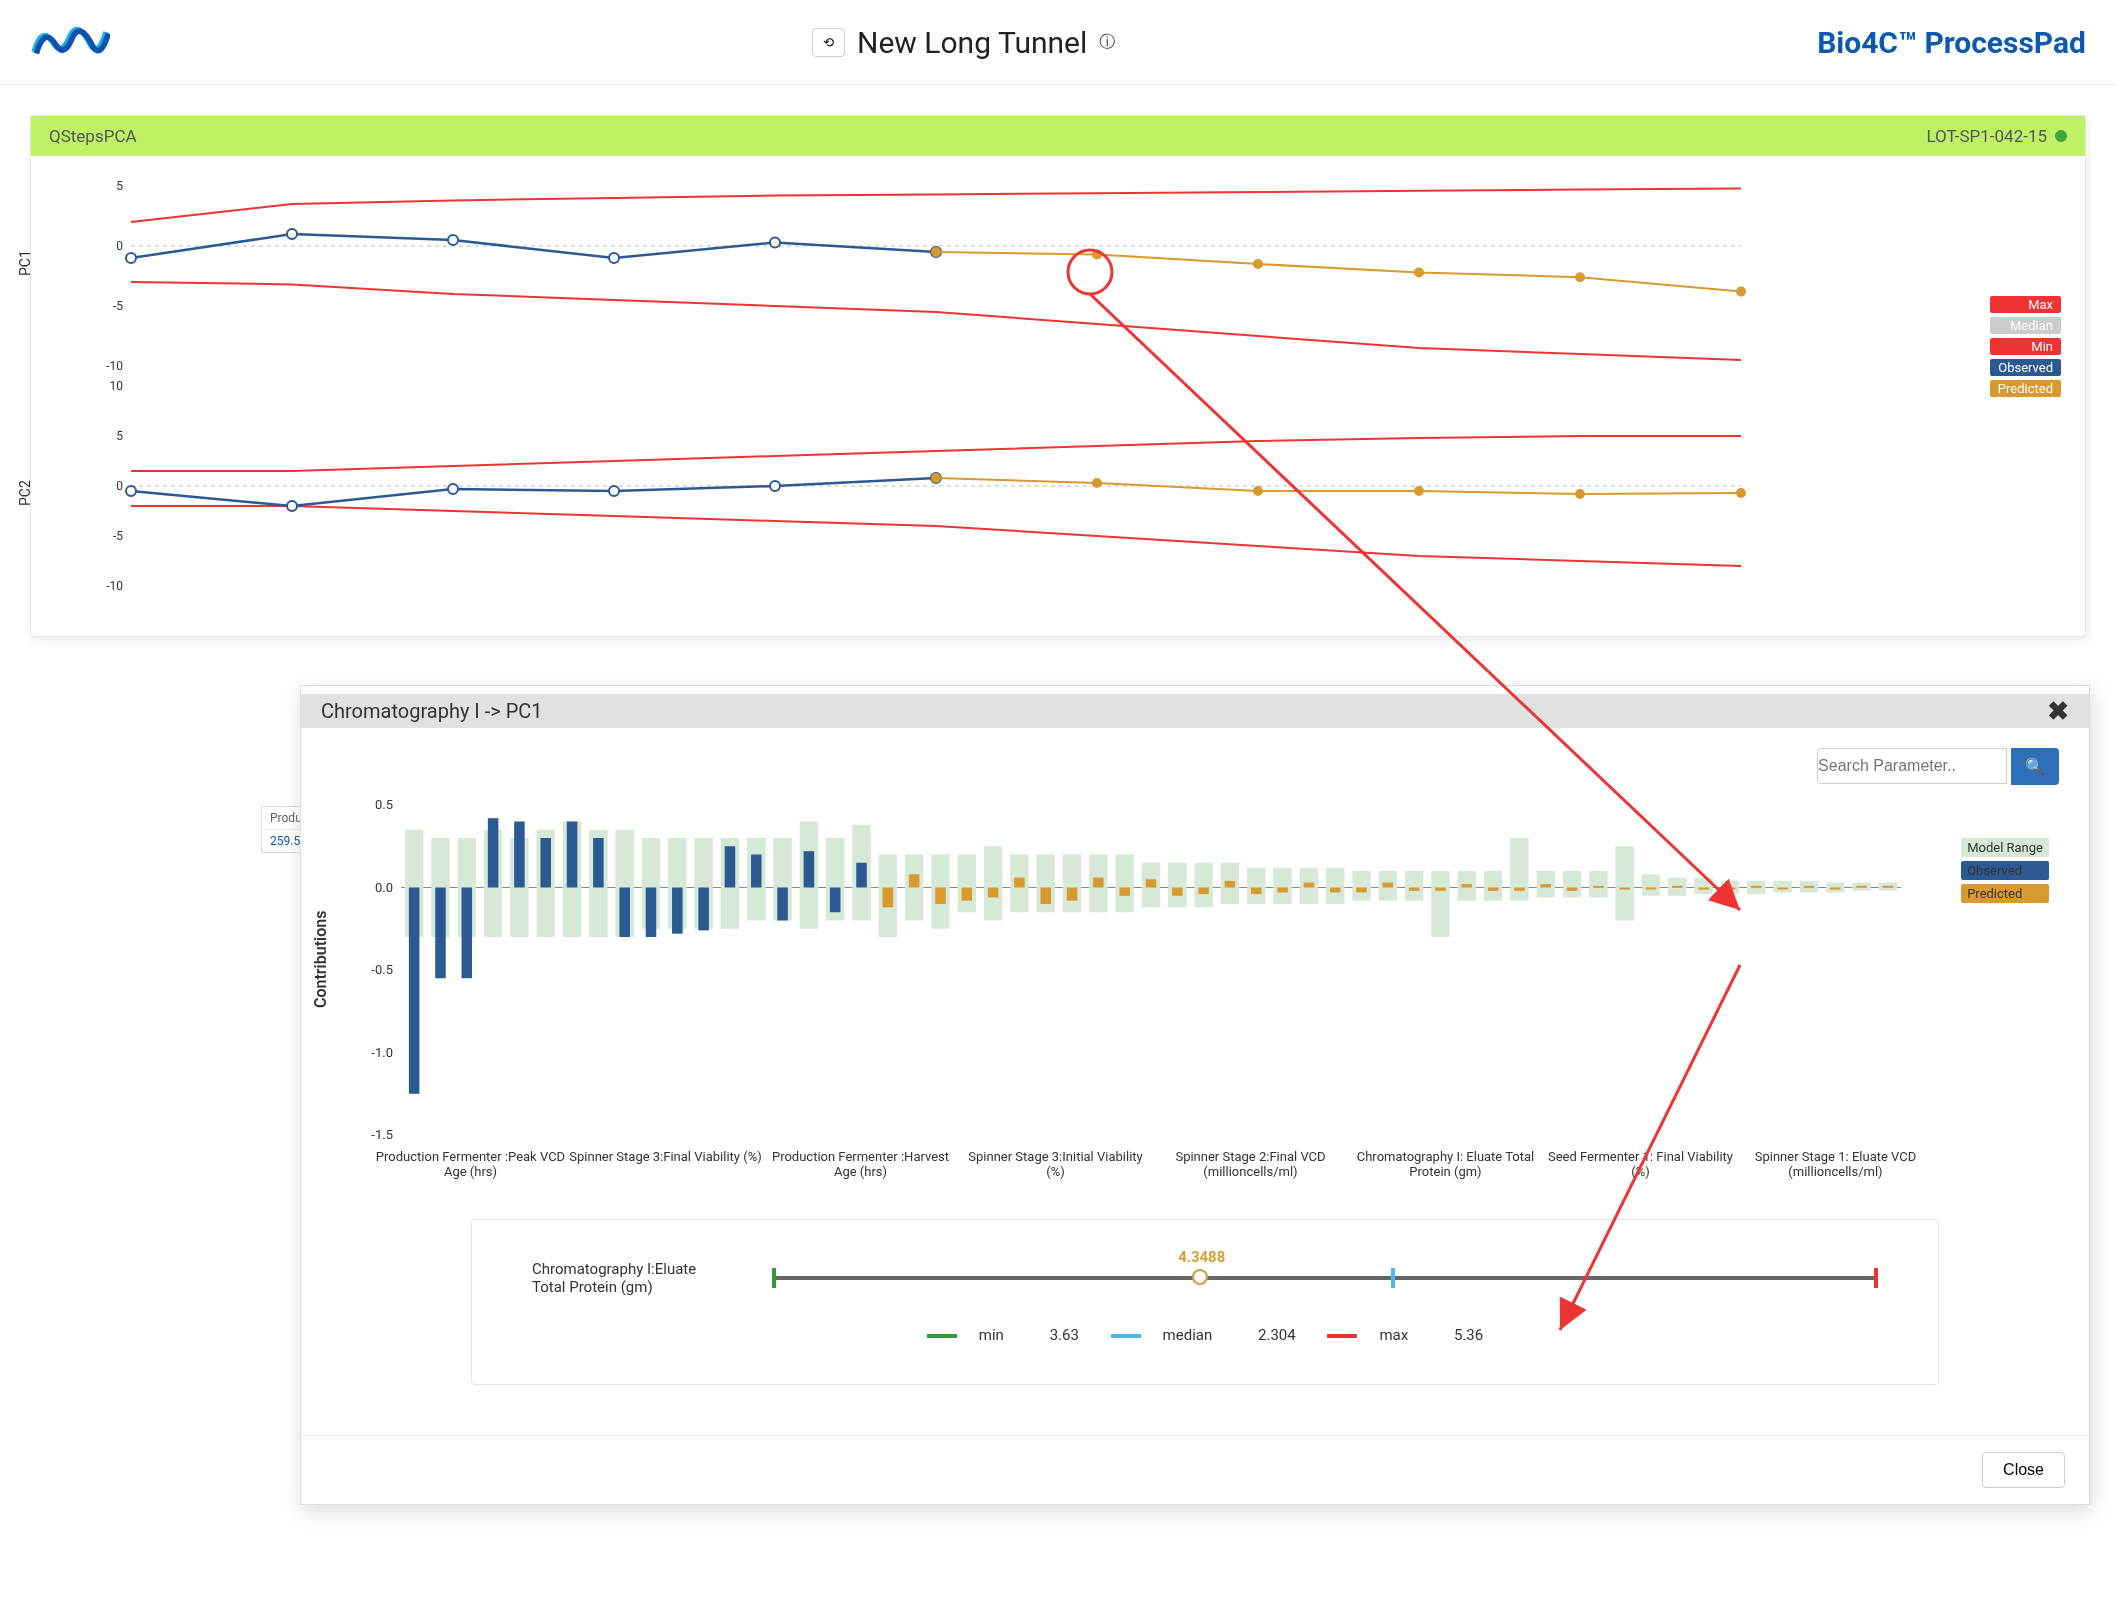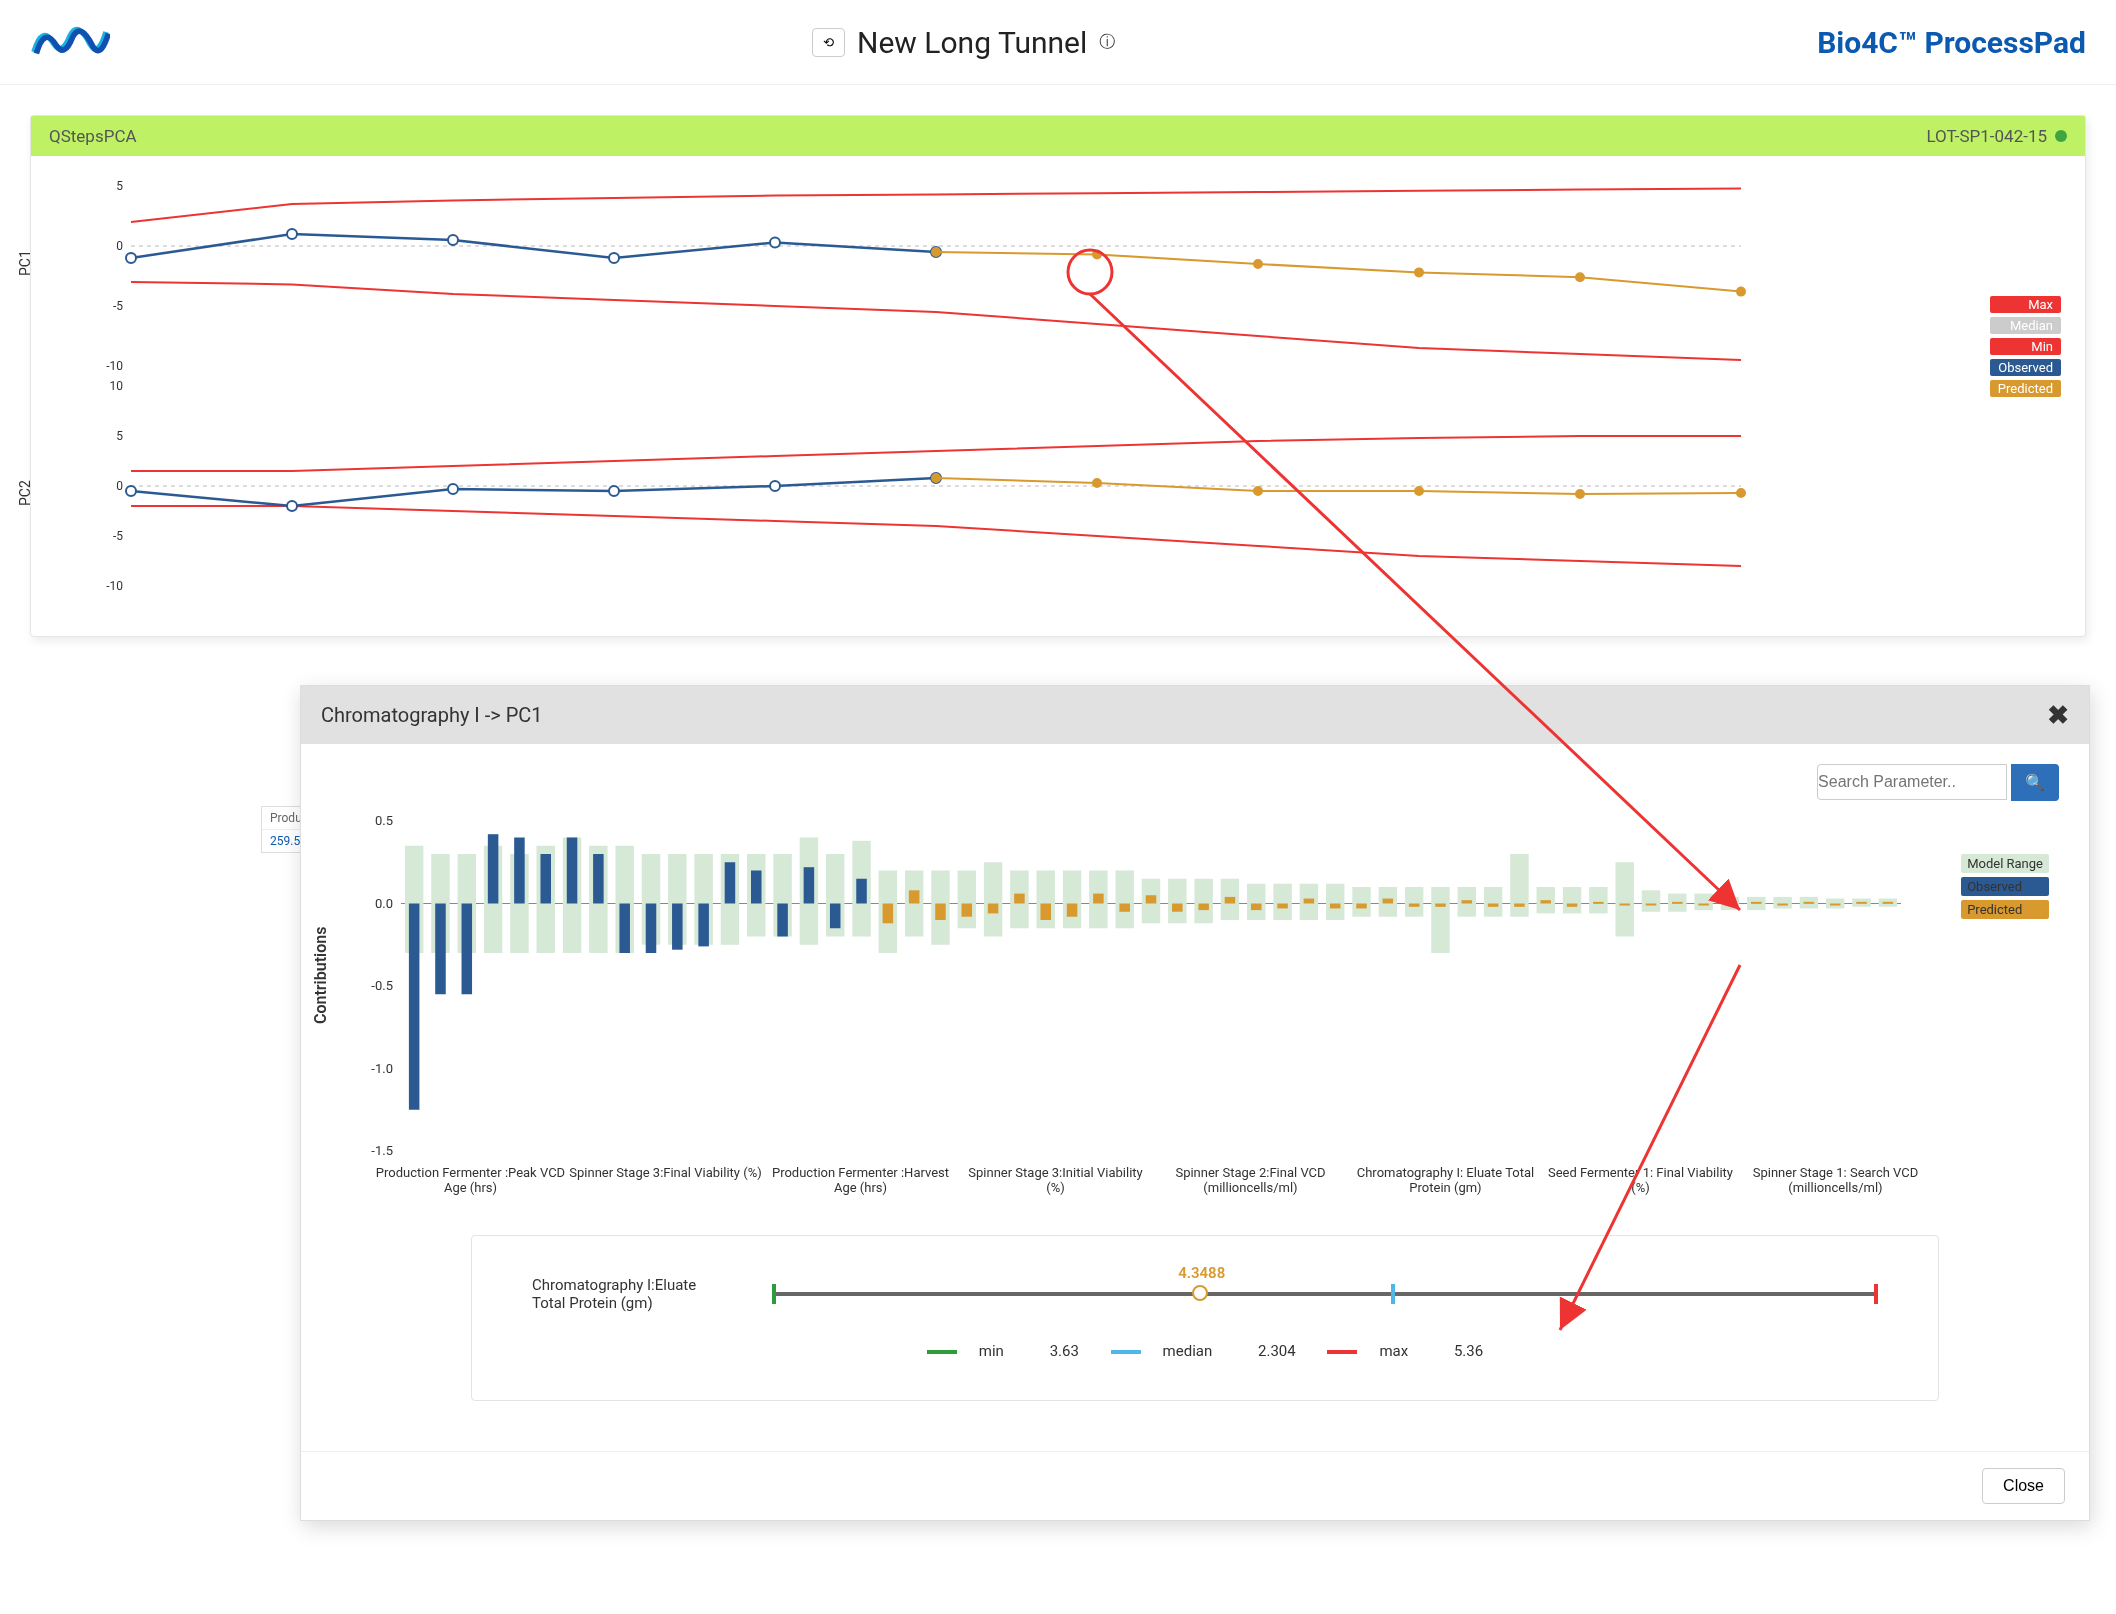--- a/index.html
+++ b/index.html
@@ -17,21 +17,21 @@
 .dot { width: 12px; height: 12px; border-radius: 50%; background: #3fa53f; }
 .charts1 { padding: 20px 30px 0 60px; position: relative; }
 svg.pc { display: block; }
 .ylab { position: absolute; transform: rotate(-90deg); transform-origin: left top; font-size: 14px; color: #333; }
 .legend1 { position: absolute; right: 24px; top: 180px; }
 .legend1 div { font-size: 13px; color: #fff; padding: 1px 8px; margin-bottom: 4px; border-radius: 2px; text-align: right; min-width: 64px; }
 .lg-max{background:#e33;} .lg-med{background:#ccc;} .lg-min{background:#e33;} .lg-obs{background:#2b5a93;} .lg-pred{background:#d89a2e;}
 .small-box { position: absolute; left: 230px; top: 690px; border: 1px solid #ddd; background: #fff; font-size: 12px; }
 .small-box .h{color:#666;padding:4px 8px;border-bottom:1px solid #eee;} .small-box .v{color:#0b5ab0;padding:4px 8px;}
 .panel2 { position: absolute; left: 300px; top: 685px; width: 1790px; background: #fff; border: 1px solid #ddd; box-shadow: 2px 6px 20px rgba(0,0,0,0.15); }
-.panel2-head { background: #e1e1e1; padding: 14px 20px; display: flex; justify-content: space-between; align-items: center; }
+.panel2-head { background: #e1e1e1; padding: 2px 20px; display: flex; justify-content: space-between; align-items: center; margin-top: 8px; }
 .panel2-head h3 { font-size: 20px; font-weight: 400; color: #333; }
 .close-x { font-size: 26px; font-weight: 700; cursor: pointer; }
 .panel2-body { padding: 20px 30px 20px 50px; position: relative; }
 .search-row { text-align: right; margin-bottom: 10px; }
 .search-row input { border: 1px solid #ccc; padding: 8px 0; font-size: 16px; width: 190px; border-radius: 4px 0 0 4px; }
 .search-row button { background: #2d6fb8; border: none; color: #fff; padding: 9px 14px; font-size: 16px; border-radius: 0 4px 4px 0; cursor: pointer; vertical-align: top; }
 .ylab2 { position: absolute; left: 10px; top: 280px; transform: rotate(-90deg); transform-origin: left top; font-size: 16px; font-weight: 600; }
 .legend2 { position: absolute; right: 40px; top: 110px; font-size: 13px; }
 .legend2 div{padding:2px 6px;margin-bottom:4px;color:#333;border-radius:2px;}
 .lg2-mr{background:#d6e8d6;} .lg2-obs{background:#2b5a93;color:#fff;} .lg2-pred{background:#d89a2e;color:#fff;}
@@ -284,21 +284,21 @@
       <div class="lg2-pred">Predicted</div>
     </div>
     <div class="xlabels2" id="xlabels2">
         <div>Production Fermenter :Peak VCD Age (hrs)</div>
         <div>Spinner Stage 3:Final Viability (%)</div>
         <div>Production Fermenter :Harvest Age (hrs)</div>
         <div>Spinner Stage 3:Initial Viability (%)</div>
         <div>Spinner Stage 2:Final VCD (millioncells/ml)</div>
         <div>Chromatography I: Eluate Total Protein (gm)</div>
         <div>Seed Fermenter 1: Final Viability (%)</div>
-        <div>Spinner Stage 1: Search VCD (millioncells/ml)</div>
+        <div>Spinner Stage 1: Eluate VCD (millioncells/ml)</div>
       </div>
     <div class="slider-box">
       <div class="slider-row">
         <div class="lbl">Chromatography I:Eluate Total Protein (gm)</div>
         <div class="slider-track">
           <span class="tick tmin"></span>
             <span class="tick tmed"></span>
             <span class="tick tmax"></span>
           <span class="marker-val">4.3488</span>
           <span class="marker"></span>

